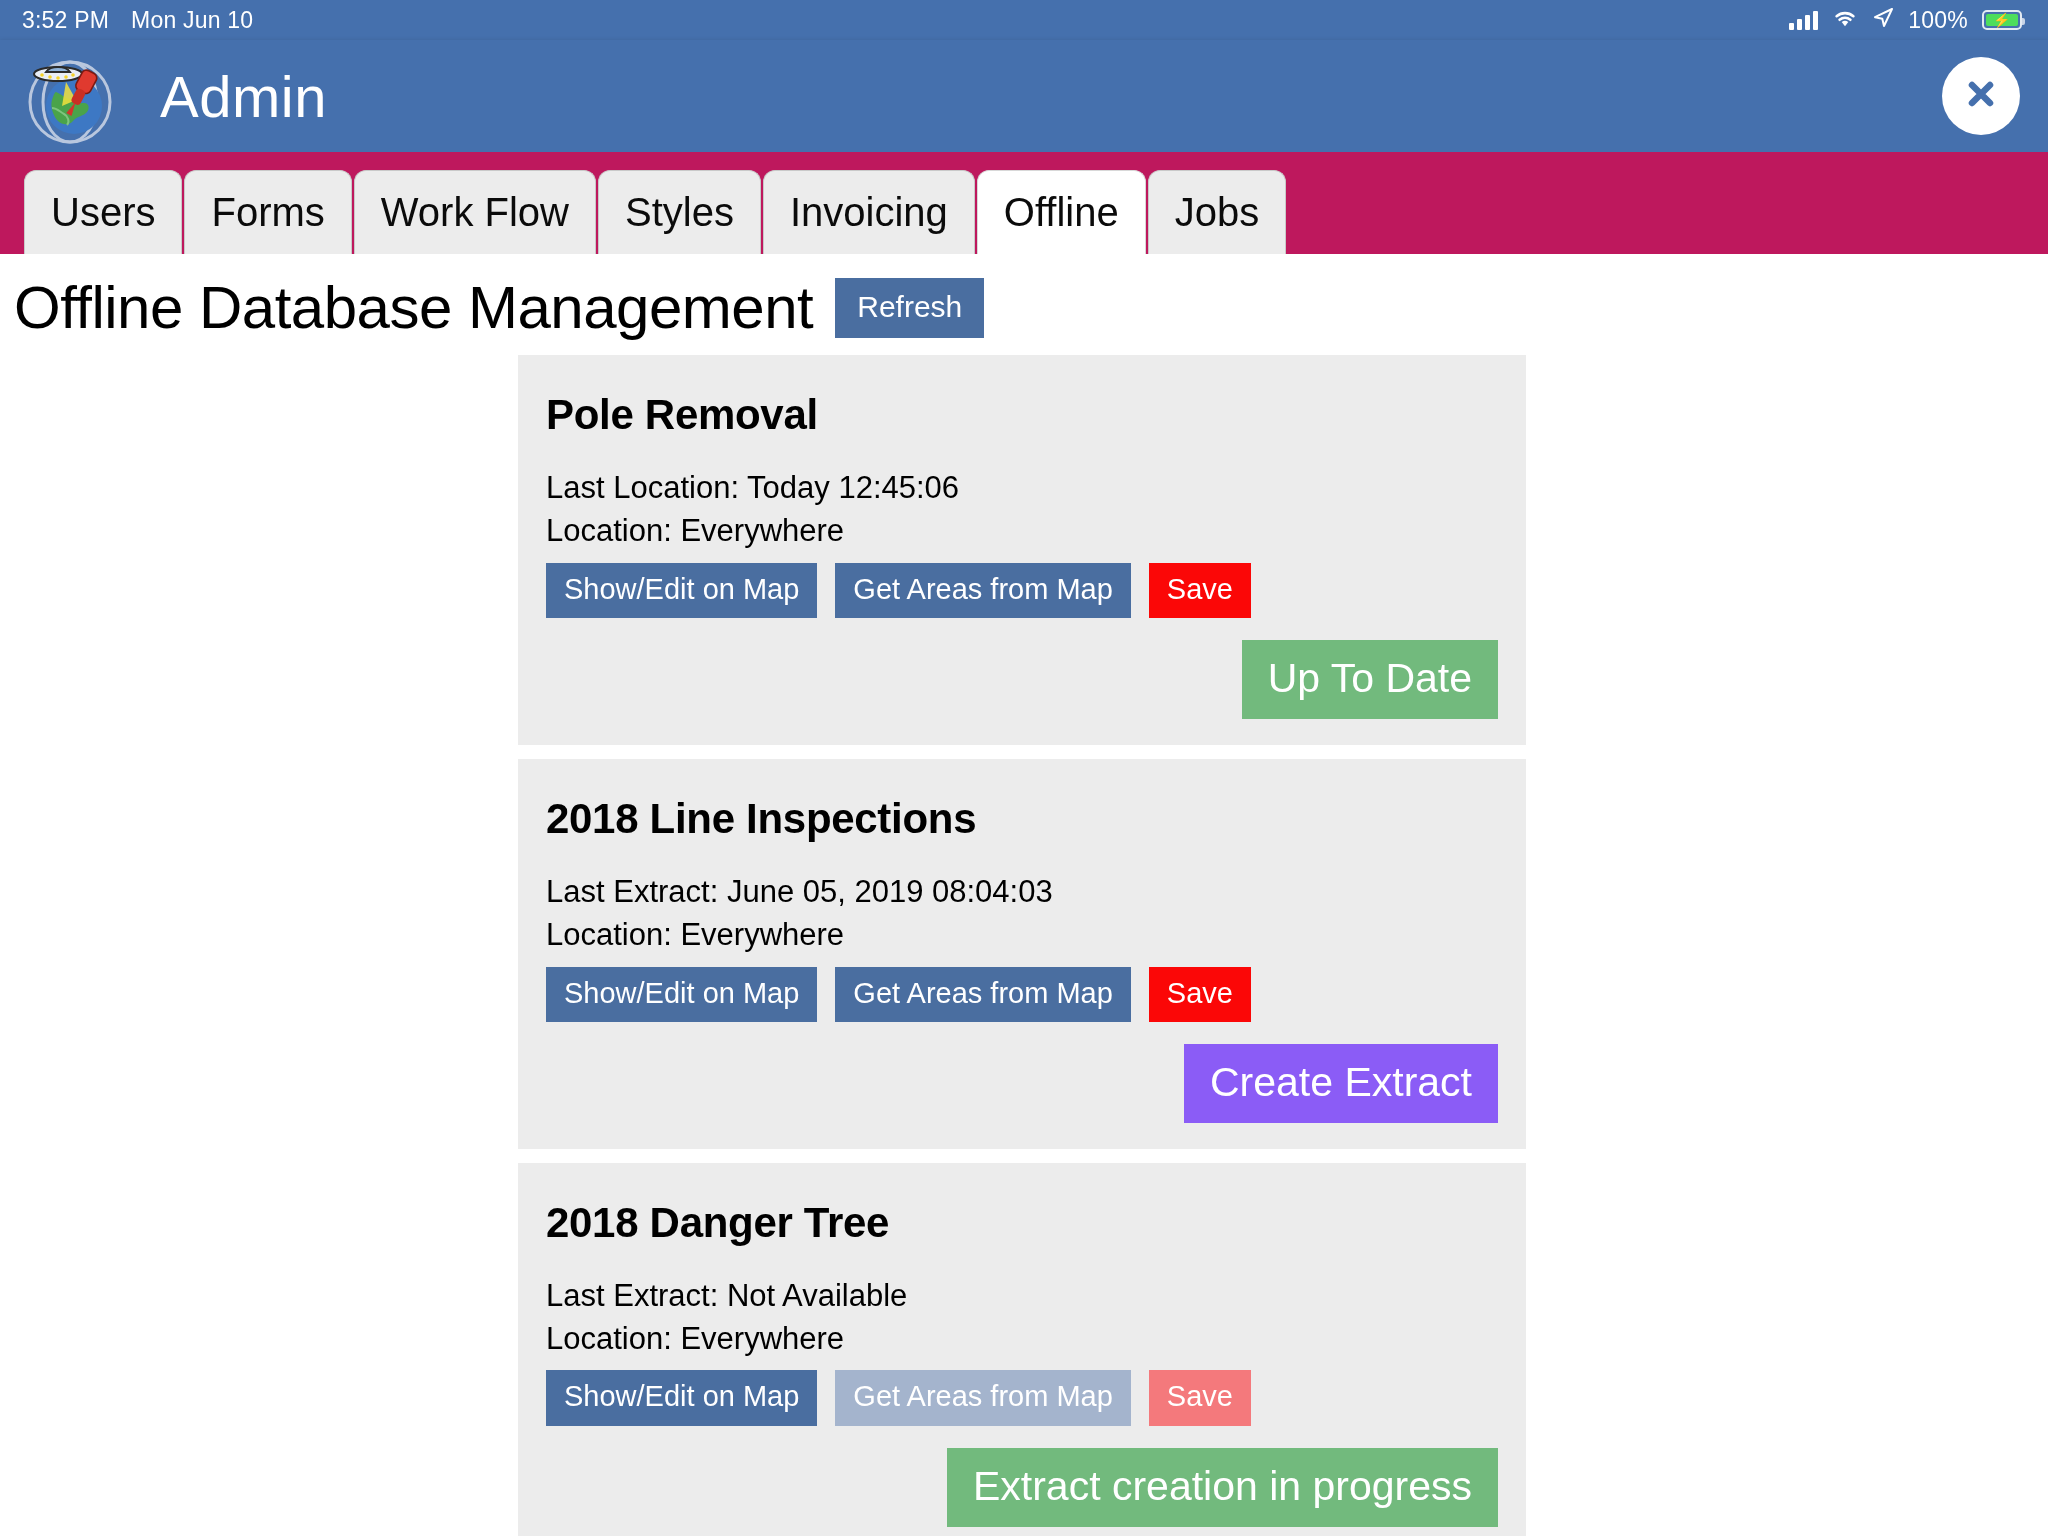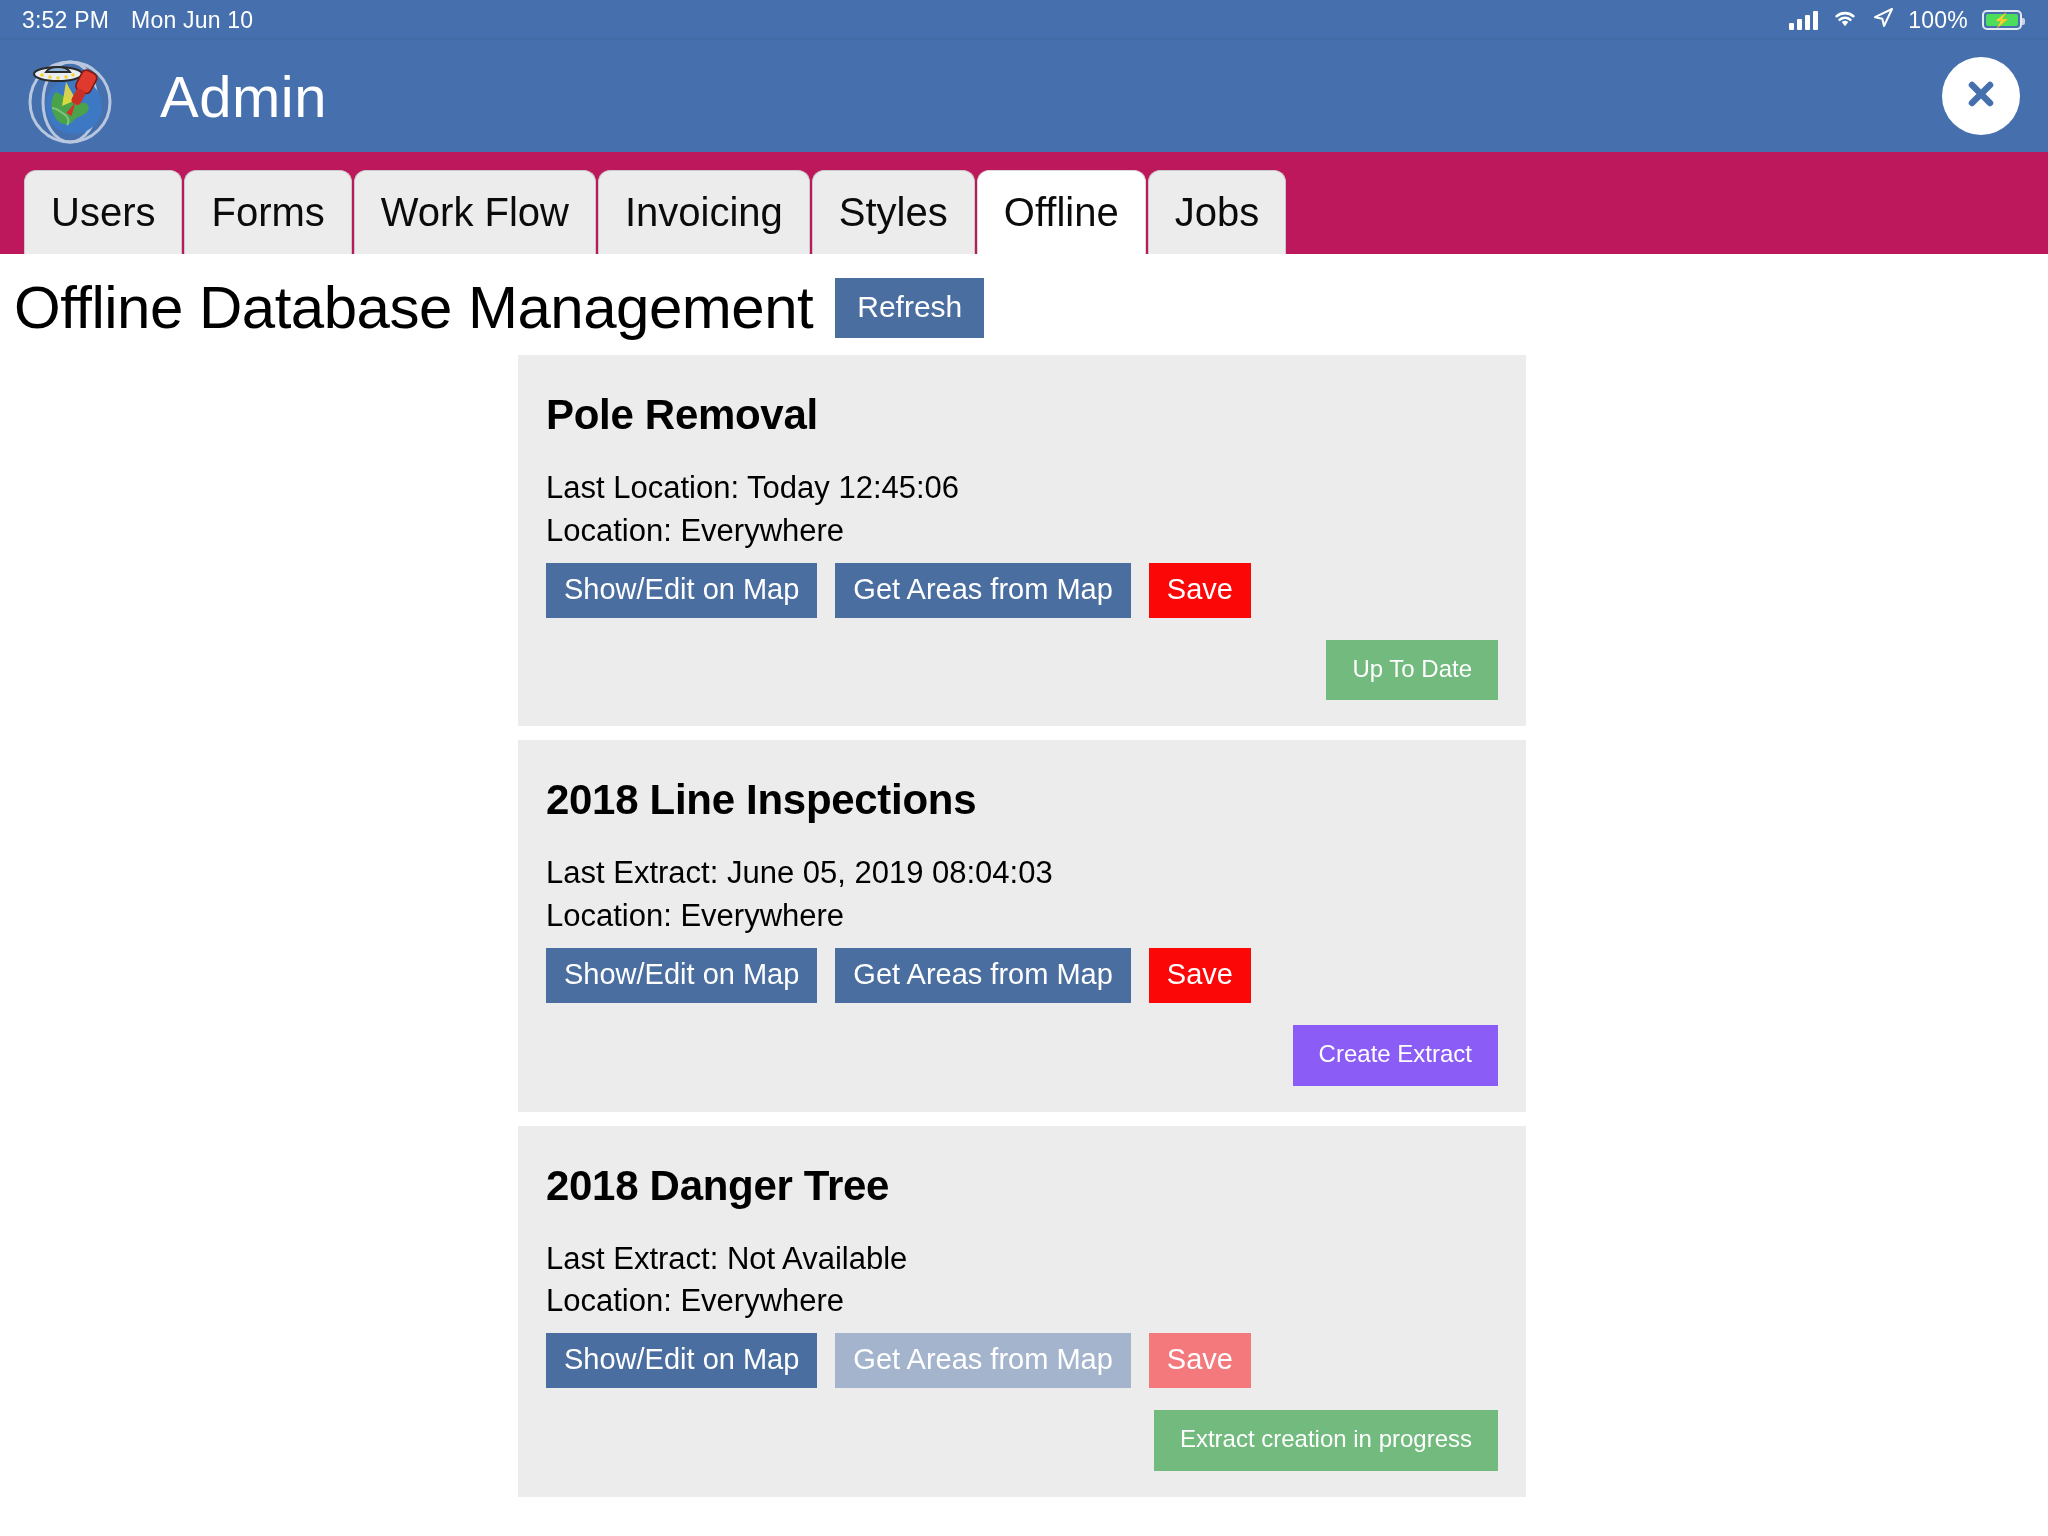--- a/index.html
+++ b/index.html
@@ -184,21 +184,21 @@
 
   .status-row {
     display: flex;
     justify-content: flex-end;
     margin-top: 22px;
   }
   .status-btn {
     border: none;
     font-family: inherit;
     color: #ffffff;
-    font-size: 24px;
+    font-size: 41px;
     padding: 16px 26px 18px;
     line-height: 1.1;
     white-space: nowrap;
   }
   .status-success { background: #72ba7d; cursor: default; }
   .status-action  { background: #8b5cf6; cursor: pointer; }
 </style>
 </head>
 <body>
 
@@ -266,22 +266,22 @@
         <path d="M11 11 L29 29 M29 11 L11 29" stroke="#4570ad" stroke-width="6.5" stroke-linecap="round"></path>
       </svg>
     </span>
   </div>
 </div>
 
 <div class="tabbar" id="tabbar">
     <div class="tab">Users</div>
     <div class="tab">Forms</div>
     <div class="tab">Work Flow</div>
+    <div class="tab">Styles</div>
     <div class="tab">Invoicing</div>
-    <div class="tab">Styles</div>
     <div class="tab active">Offline</div>
     <div class="tab">Jobs</div>
   </div>
 
 <div class="page">
   <div class="page-head">
     <div class="page-title">Offline Database Management</div>
     <button class="refresh-btn">Refresh</button>
   </div>
 

